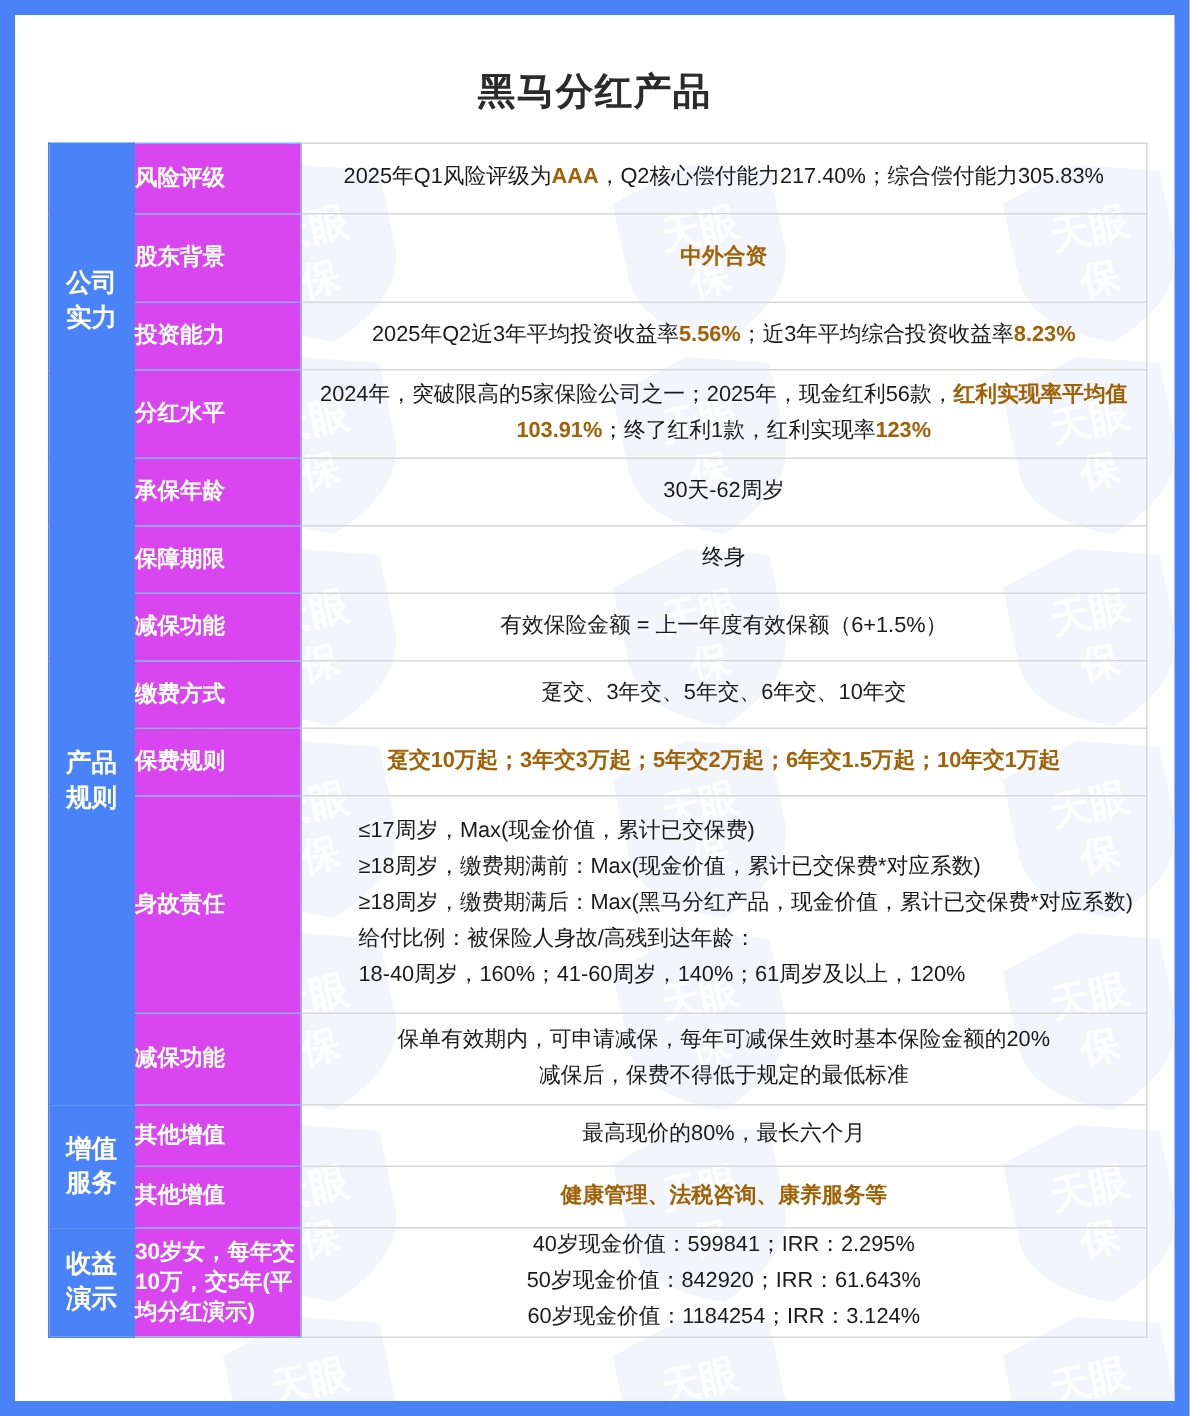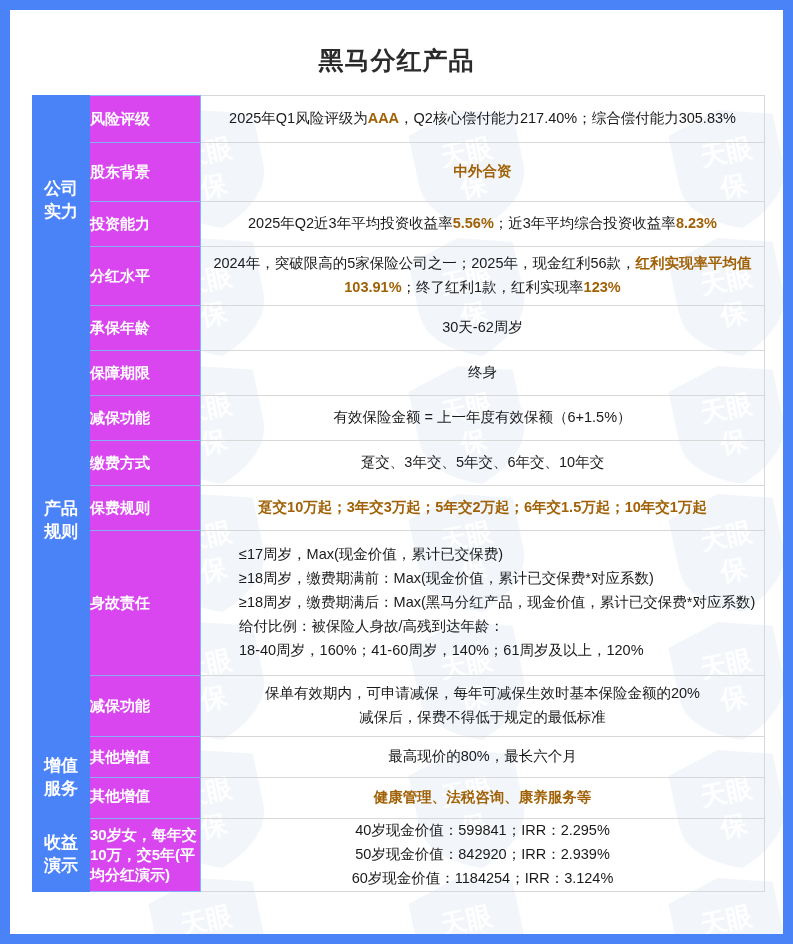--- a/index.html
+++ b/index.html
@@ -343,21 +343,21 @@
           </td>
         </tr>
         <tr>
           <td class="c-group" rowspan="1">
             <span class="ln">收益</span>
             <span class="ln">演示</span>
           </td>
           <td class="c-label small" style="font-size: 15px; line-height: 1.35;">30岁女，每年交10万，交5年(平均分红演示)</td>
           <td class="c-val">
             <div class="ln"><span>40岁现金价值：599841；IRR：2.295%</span></div>
-            <div class="ln"><span>50岁现金价值：842920；IRR：2.939%</span></div>
+            <div class="ln"><span>50岁现金价值：842920；IRR：61.643%</span></div>
             <div class="ln"><span>60岁现金价值：1184254；IRR：3.124%</span></div>
           </td>
         </tr>
       </tbody>
   </table>
 
   <div class="bottom-strip"></div>
 </div>
 
 </body></html>

